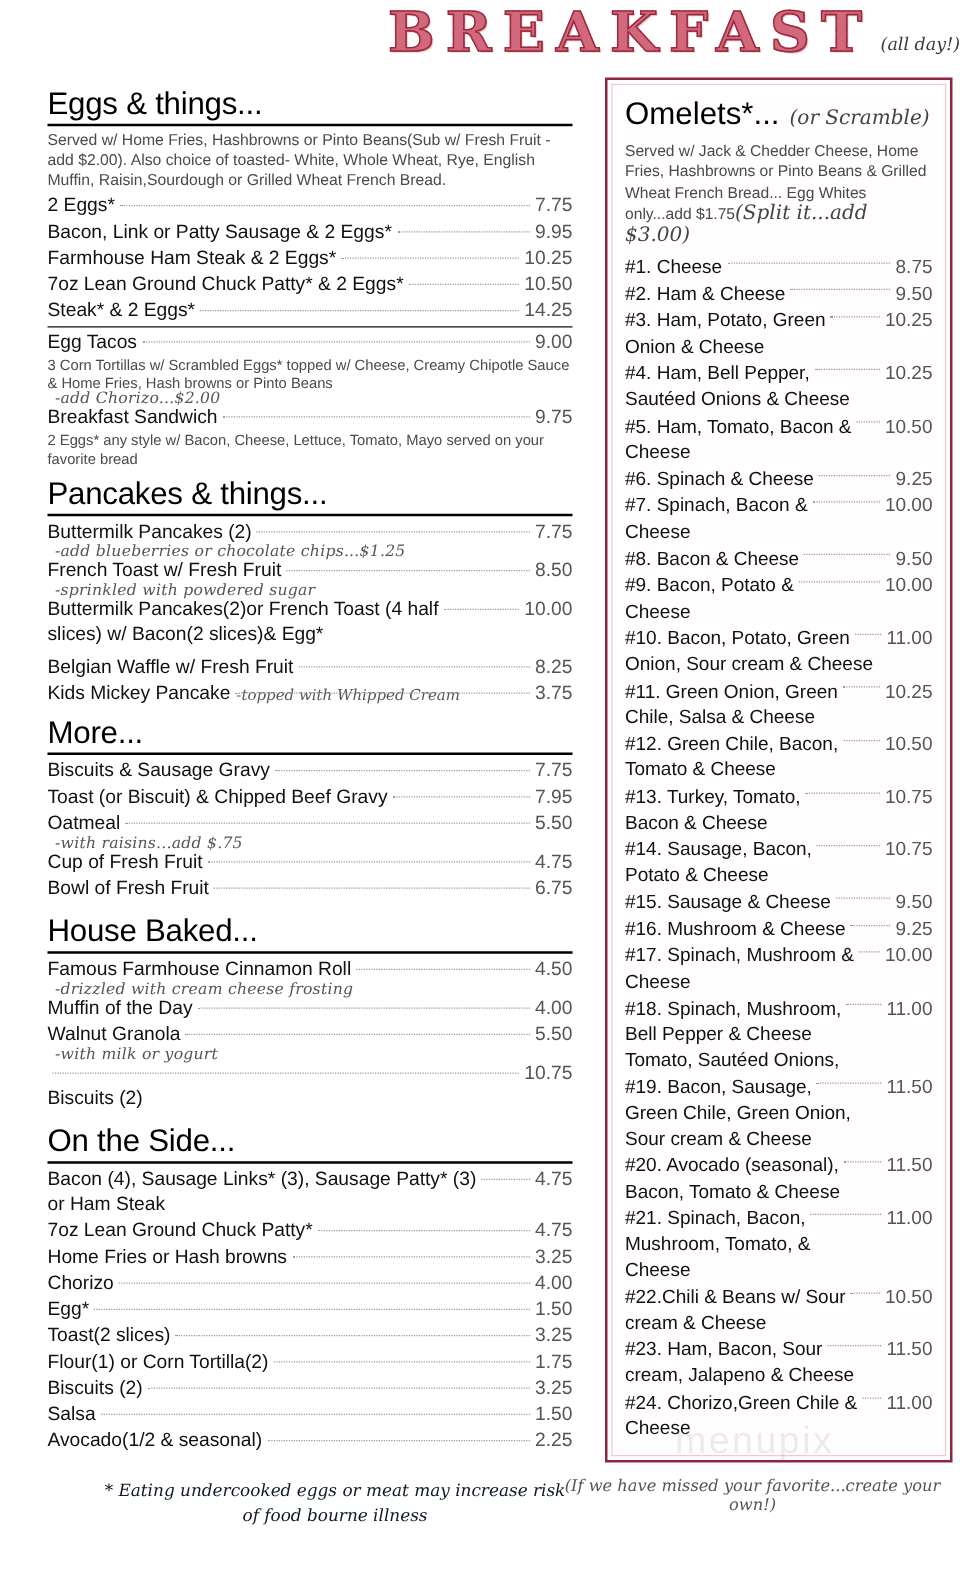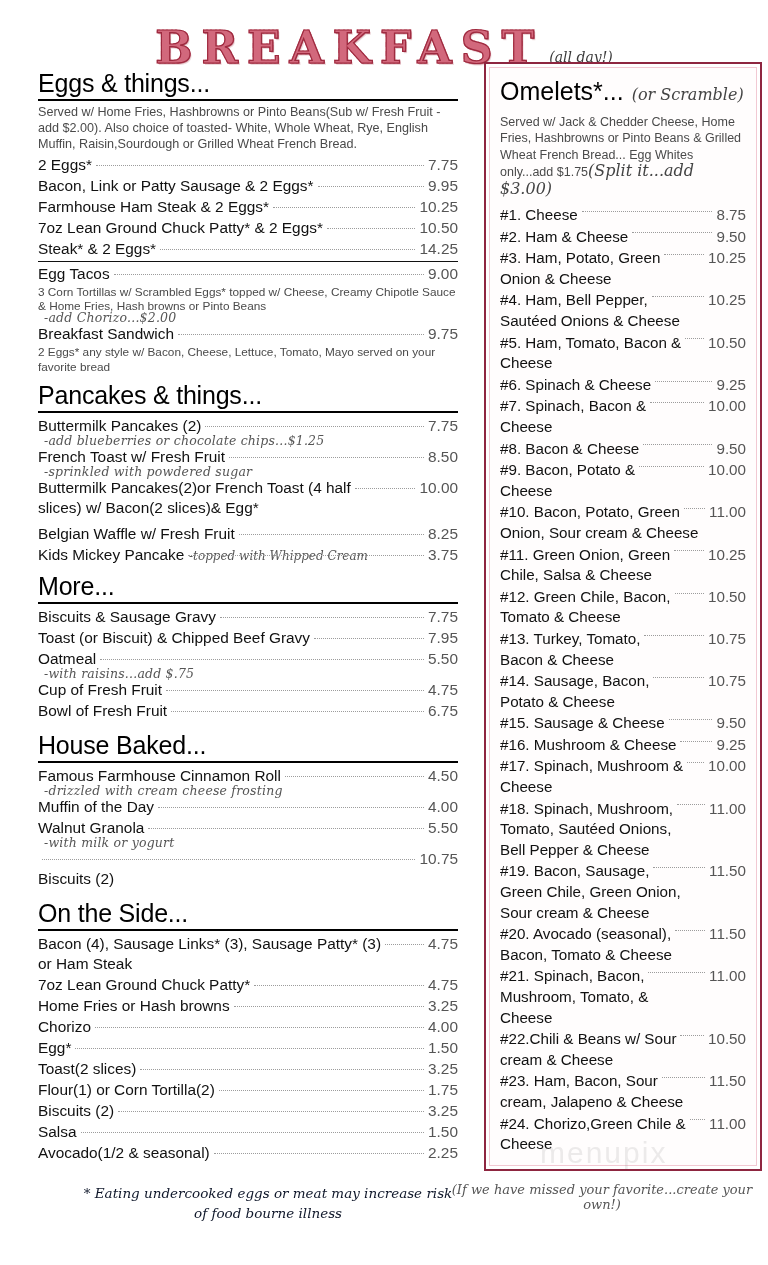--- a/index.html
+++ b/index.html
@@ -14,22 +14,22 @@
     position: relative;
     font-family: "Liberation Sans", sans-serif;
     color: #1a1a1a;
     overflow: hidden;
   }
 
   
   .title-bar {
     position: relative;
     height: 62px;
-    text-align: center;
-    padding-top: 25px;
+    text-align: right;
+    padding-top: 4px;
     box-sizing: border-box;
   }
   .bf-title {
     display: inline-block;
     font-family: "DejaVu Serif", serif;
     font-weight: bold;
     font-size: 44px;
     letter-spacing: 9px;
     line-height: 46px;
     color: #d2687c;
@@ -594,22 +594,22 @@
               <span class="pr">10.00</span>
             </div>
           <div class="om-cont">Cheese</div>
         </div>
         <div class="om-row">
           <div class="om-line">
               <span class="nm">#18. Spinach, Mushroom,</span>
               <span class="lead"></span>
               <span class="pr">11.00</span>
             </div>
+          <div class="om-cont">Bell Pepper &amp; Cheese</div>
           <div class="om-cont">Tomato, Sautéed Onions,</div>
-          <div class="om-cont">Bell Pepper &amp; Cheese</div>
         </div>
         <div class="om-row">
           <div class="om-line">
               <span class="nm">#19. Bacon, Sausage,</span>
               <span class="lead"></span>
               <span class="pr">11.50</span>
             </div>
           <div class="om-cont">Green Chile, Green Onion,</div>
           <div class="om-cont">Sour cream &amp; Cheese</div>
         </div>

